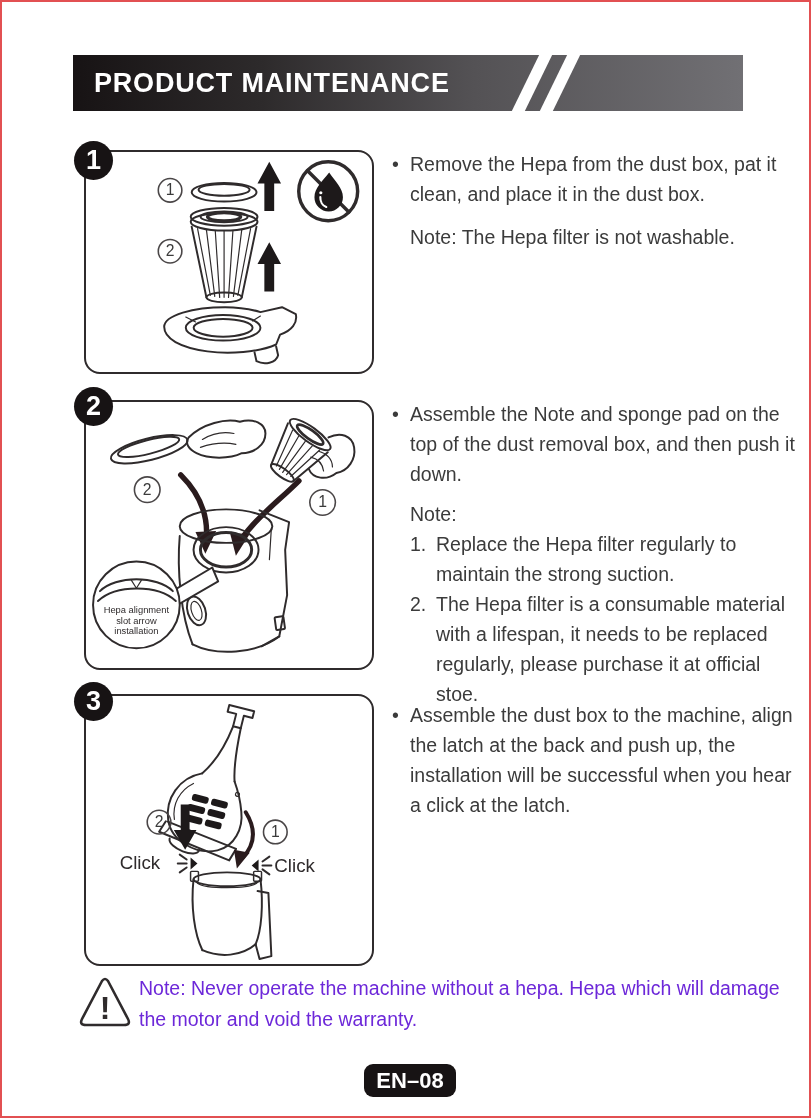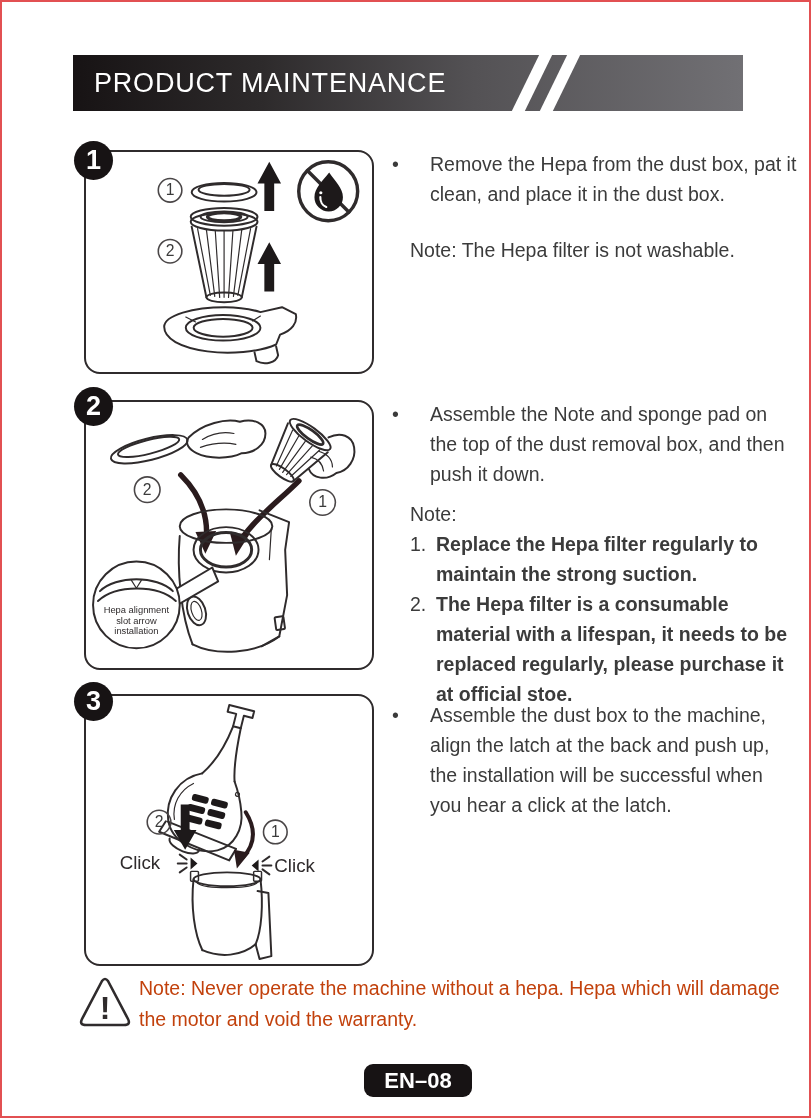--- a/index.html
+++ b/index.html
@@ -23,21 +23,21 @@
     width: 670px; height: 56px;
     background: linear-gradient(to right, #171314 0%, #2d2a2b 28%, #545255 60%, #717074 100%);
     overflow: hidden;
   }
   .header-title {
     position: absolute;
     left: 21px; top: 0;
     line-height: 56px;
     color: #ffffff;
     font-size: 27px;
-    font-weight: normal;
+    font-weight: bold;
     letter-spacing: 0.8px;
     white-space: nowrap;
   }
   .stripe {
     position: absolute;
     top: -6px;
     width: 13px; height: 70px;
     background: #ffffff;
     transform: skewX(-26deg);
   }
@@ -84,48 +84,48 @@
     color: #3b3b3b;
     font-size: 19.5px;
     line-height: 30px;
   }
   .text-1 { top: 147px; }
   .text-2 { top: 397px; }
   .text-3 { top: 698px; }
 
   .para { display: flex; }
   .bullet { width: 18px; flex: none; }
-  .para-body { flex: 1; margin-left: 20px; }
-
-  .note-single { margin-top: 26px; padding-left: 18px; }
+  .para-body { flex: 1; }
+
+  .note-single { margin-top: 13px; padding-left: 18px; }
   .note-block { padding-left: 18px; margin-top: 10px; }
   .note-item { display: flex; }
   .note-num { width: 26px; flex: none; }
-  .note-item-text { flex: 1; font-weight: bold; }
+  .note-item-text { flex: 1; }
 
   
   .warning-icon {
     position: absolute;
     left: 76px; top: 972px;
     width: 54px; height: 58px;
   }
   .warning-text {
     position: absolute;
     left: 137px; top: 971px;
     width: 662px;
-    color: #c2410c;
+    color: #6d28d9;
     font-size: 19.5px;
     line-height: 31px;
   }
 
   
   .page-badge {
     position: absolute;
     left: 362px; top: 1062px;
-    width: 108px; height: 33px;
+    width: 92px; height: 33px;
     background: #171314;
     border-radius: 9px;
     color: #ffffff;
     font-size: 22px;
     font-weight: bold;
     text-align: center;
     line-height: 33px;
   }
 
   

